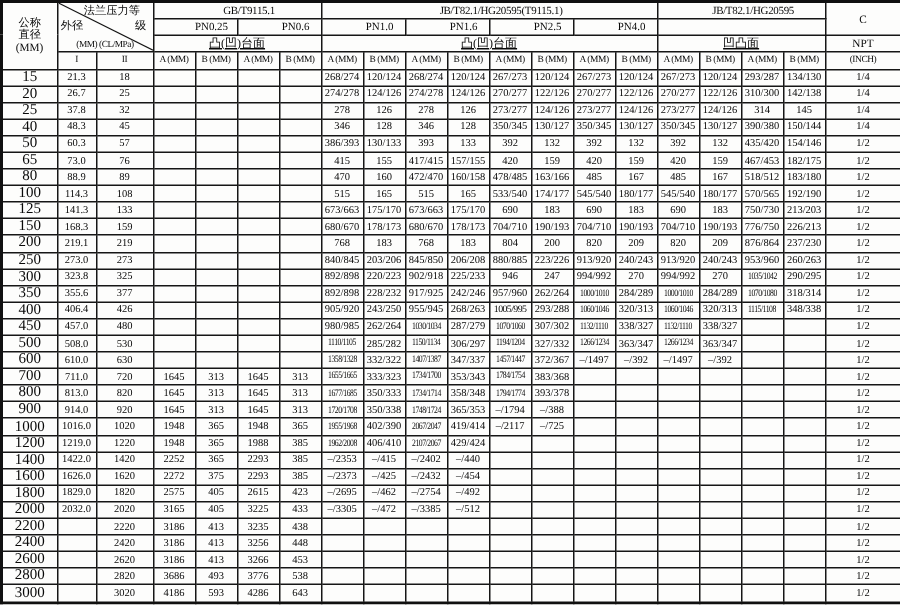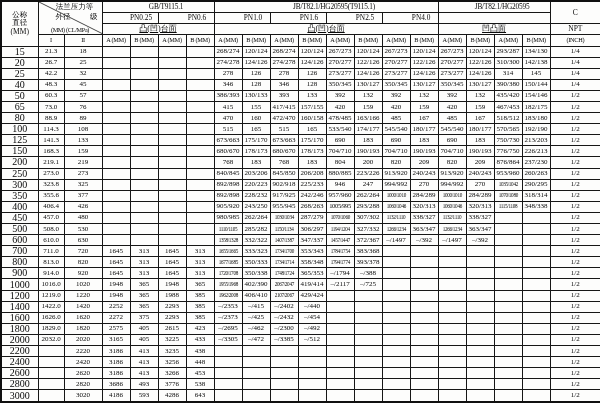--- a/index.html
+++ b/index.html
@@ -20,21 +20,21 @@
   tbody td span{display:inline-block;line-height:1;}
   .t8{letter-spacing:-0.4px;font-size:6.6px;}
   .t9{transform:scaleX(0.78);transform-origin:50% 50%;letter-spacing:-0.4px;font-size:6.6px;}
   td.dncol{font-size:10px;}
   td.odcol{font-size:7px;}
   th.dnhead{font-size:7.5px;}
   th.dnhead .ln{display:block;line-height:1.15;}
   th.diag{position:relative;}
   th.diag svg{position:absolute;left:0;top:0;width:100%;height:100%;}
   .diag-top{position:absolute;top:0.5px;left:9px;right:0;font-size:7.5px;text-align:center;}
-  .diag-wj{position:absolute;top:11px;left:17px;font-size:7.5px;}
+  .diag-wj{position:absolute;top:11px;left:2px;font-size:7.5px;}
   .diag-ji{position:absolute;top:11px;right:4px;font-size:7.5px;}
   .diag-units{position:absolute;bottom:0.5px;left:0;right:0;font-size:6.2px;letter-spacing:-0.3px;}
   th.std{font-size:7.3px;letter-spacing:-0.2px;padding-left:16px;}
   th.pn{font-size:7.3px;padding-left:22px;}
   th.ccol{font-size:7.5px;}
 </style>
 </head>
 <body>
 
 <div class="page">
@@ -159,21 +159,21 @@
           <td><span>270/277</span></td>
           <td><span>122/126</span></td>
           <td><span>270/277</span></td>
           <td><span>122/126</span></td>
           <td><span>310/300</span></td>
           <td><span>142/138</span></td>
           <td><span>1/4</span></td>
         </tr>
         <tr>
           <td class="dncol"><span>25</span></td>
-          <td class="odcol"><span>42.2</span></td>
+          <td class="odcol"><span>37.8</span></td>
           <td class="odcol"><span>32</span></td>
           <td><span></span></td>
           <td><span></span></td>
           <td><span></span></td>
           <td><span></span></td>
           <td><span>278</span></td>
           <td><span>126</span></td>
           <td><span>278</span></td>
           <td><span>126</span></td>
           <td><span>273/277</span></td>
@@ -673,21 +673,21 @@
         <tr>
           <td class="dncol"><span>1800</span></td>
           <td class="odcol"><span>1829.0</span></td>
           <td class="odcol"><span>1820</span></td>
           <td><span>2575</span></td>
           <td><span>405</span></td>
           <td><span>2615</span></td>
           <td><span>423</span></td>
           <td><span>–/2695</span></td>
           <td><span>–/462</span></td>
-          <td><span>–/2300</span></td>
+          <td><span>–/2754</span></td>
           <td><span>–/492</span></td>
           <td><span></span></td>
           <td><span></span></td>
           <td><span></span></td>
           <td><span></span></td>
           <td><span></span></td>
           <td><span></span></td>
           <td><span></span></td>
           <td><span></span></td>
           <td><span>1/2</span></td>

